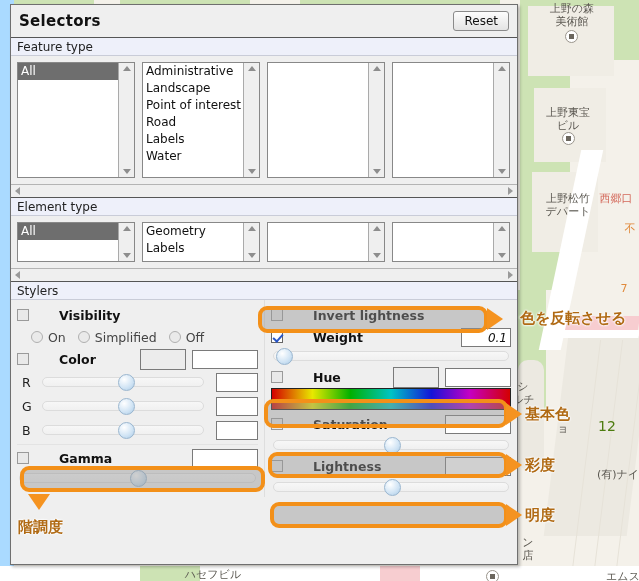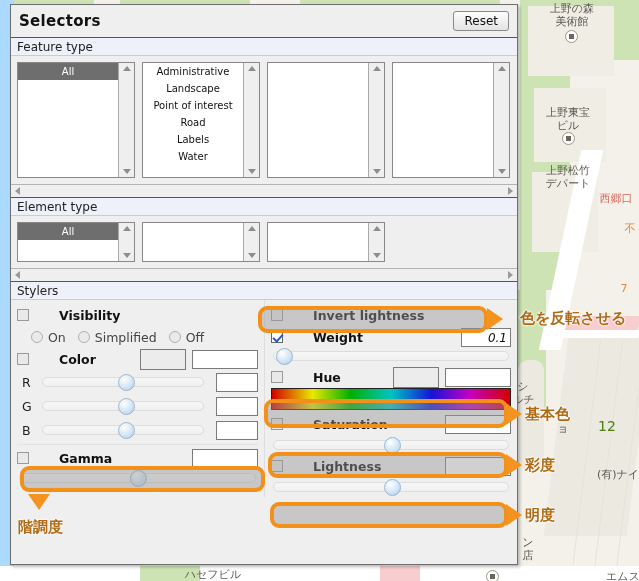--- a/index.html
+++ b/index.html
@@ -51,22 +51,22 @@
     font-size:12px;color:#222;padding:2px 6px;height:18px;box-sizing:border-box;
     font-family:"DejaVu Sans",sans-serif;
   }
   .list-row{display:flex;gap:7px;padding:6px;background:#efefef;}
   .mlist{
     width:118px;height:116px;background:#fff;border:1px solid #888;
     display:flex;box-sizing:border-box;
   }
   .mlist.short{height:40px;}
   .mlist .items{flex:1;overflow:hidden;padding:0;}
-  .mlist .it{font-size:10px;color:#111;padding:0 3px;line-height:17px;white-space:nowrap;
-    font-family:"DejaVu Sans",sans-serif;text-align:center;}
+  .mlist .it{font-size:12px;color:#111;padding:0 3px;line-height:17px;white-space:nowrap;
+    font-family:"DejaVu Sans",sans-serif;}
   .mlist .it.sel{background:#6e6e6e;color:#fff;}
   .sbar{width:15px;background:#efefef;border-left:1px solid #aaa;
         display:flex;flex-direction:column;justify-content:space-between;}
   .arrow-up,.arrow-down{width:0;height:0;margin:3px auto;
       border-left:4px solid transparent;border-right:4px solid transparent;}
   .arrow-up{border-bottom:5px solid #8d8d8d;}
   .arrow-down{border-top:5px solid #8d8d8d;}
   .hscroll{
     height:14px;background:#efefef;border-top:1px solid #b4b4b4;
     border-bottom:1px solid #555;display:flex;align-items:center;
@@ -171,21 +171,21 @@
   <div class="road" style="left:0;top:566px;width:639px;height:15px;background:#ffffff;"></div>
   <div class="park" style="left:140px;top:566px;width:60px;height:15px;"></div>
   <div class="roadpink" style="left:380px;top:566px;width:40px;height:15px;"></div>
 
   <div class="maplabel" style="left:532px;top:2px;width:80px;">上野の森
 美術館</div>
   <div class="poi" style="left:565px;top:30px;"></div>
   <div class="maplabel" style="left:528px;top:106px;width:80px;">上野東宝
 ビル</div>
   <div class="poi" style="left:562px;top:132px;"></div>
-  <div class="maplabel" style="left:526px;top:164px;width:84px;">上野松竹
+  <div class="maplabel" style="left:526px;top:192px;width:84px;">上野松竹
 デパート</div>
   <div class="maplabel red" style="left:596px;top:192px;width:40px;">西郷口</div>
   <div class="maplabel orange" style="left:622px;top:222px;width:16px;">不</div>
   <div class="maplabel tan" style="left:593px;top:420px;width:28px;">12</div>
   <div class="maplabel" style="left:512px;top:380px;width:22px;">シ
 ルチ</div>
   <div class="maplabel" style="left:556px;top:422px;width:14px;">ョ</div>
   <div class="maplabel" style="left:596px;top:468px;width:44px;">(有)ナイ</div>
   <div class="maplabel" style="left:520px;top:536px;width:16px;">ン
 店</div>
@@ -252,20 +252,30 @@
     <div class="mlist short">
       <div class="items">
         <div class="it sel">All</div>
       </div>
       <div class="sbar">
         <div class="arrow-up"></div>
         <div class="arrow-down"></div>
       </div>
     </div>
     <div class="mlist short">
+      <div class="items">
+        <div class="it">Geometry</div>
+        <div class="it">Labels</div>
+      </div>
+      <div class="sbar">
+        <div class="arrow-up"></div>
+        <div class="arrow-down"></div>
+      </div>
+    </div>
+    <div class="mlist short">
       <div class="items"></div>
       <div class="sbar">
         <div class="arrow-up"></div>
         <div class="arrow-down"></div>
       </div>
     </div>
     <div class="mlist short">
       <div class="items"></div>
       <div class="sbar">
         <div class="arrow-up"></div>

